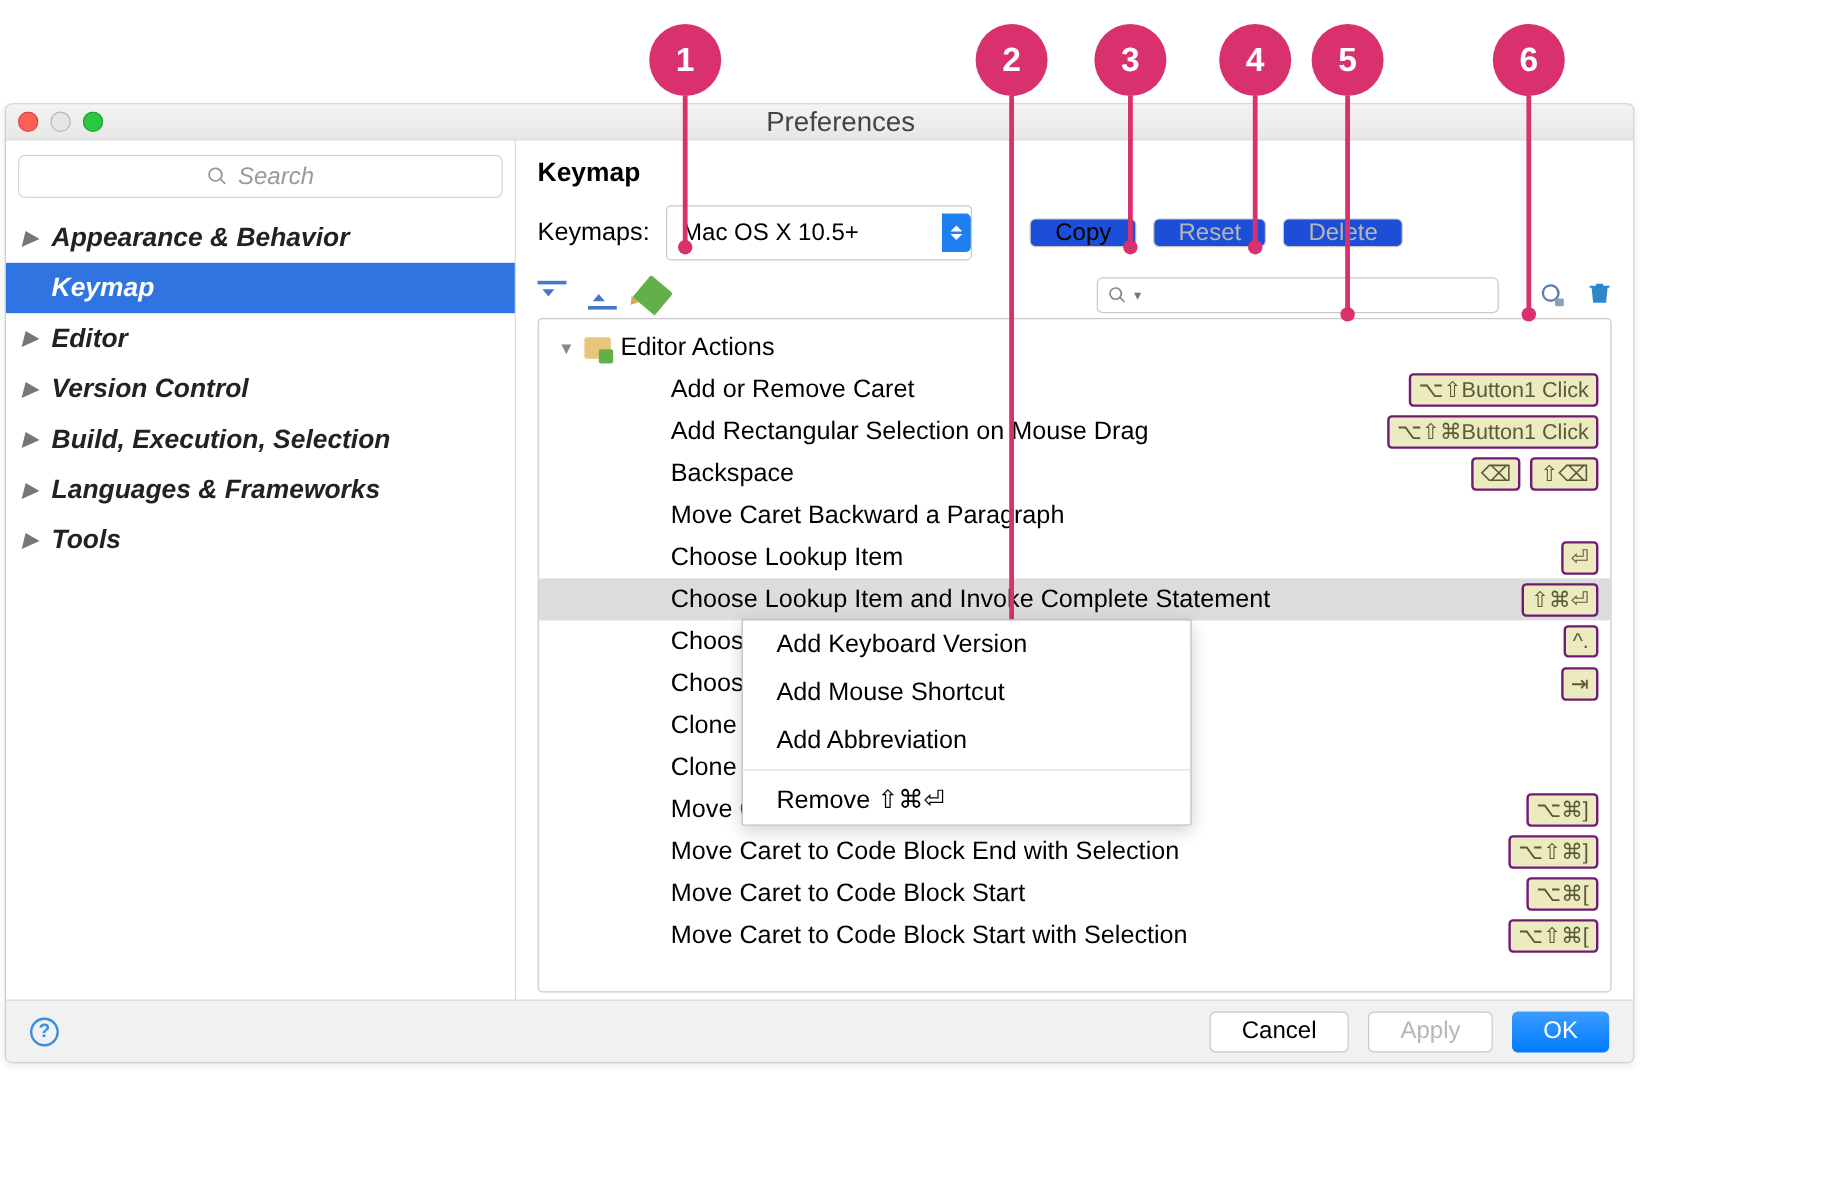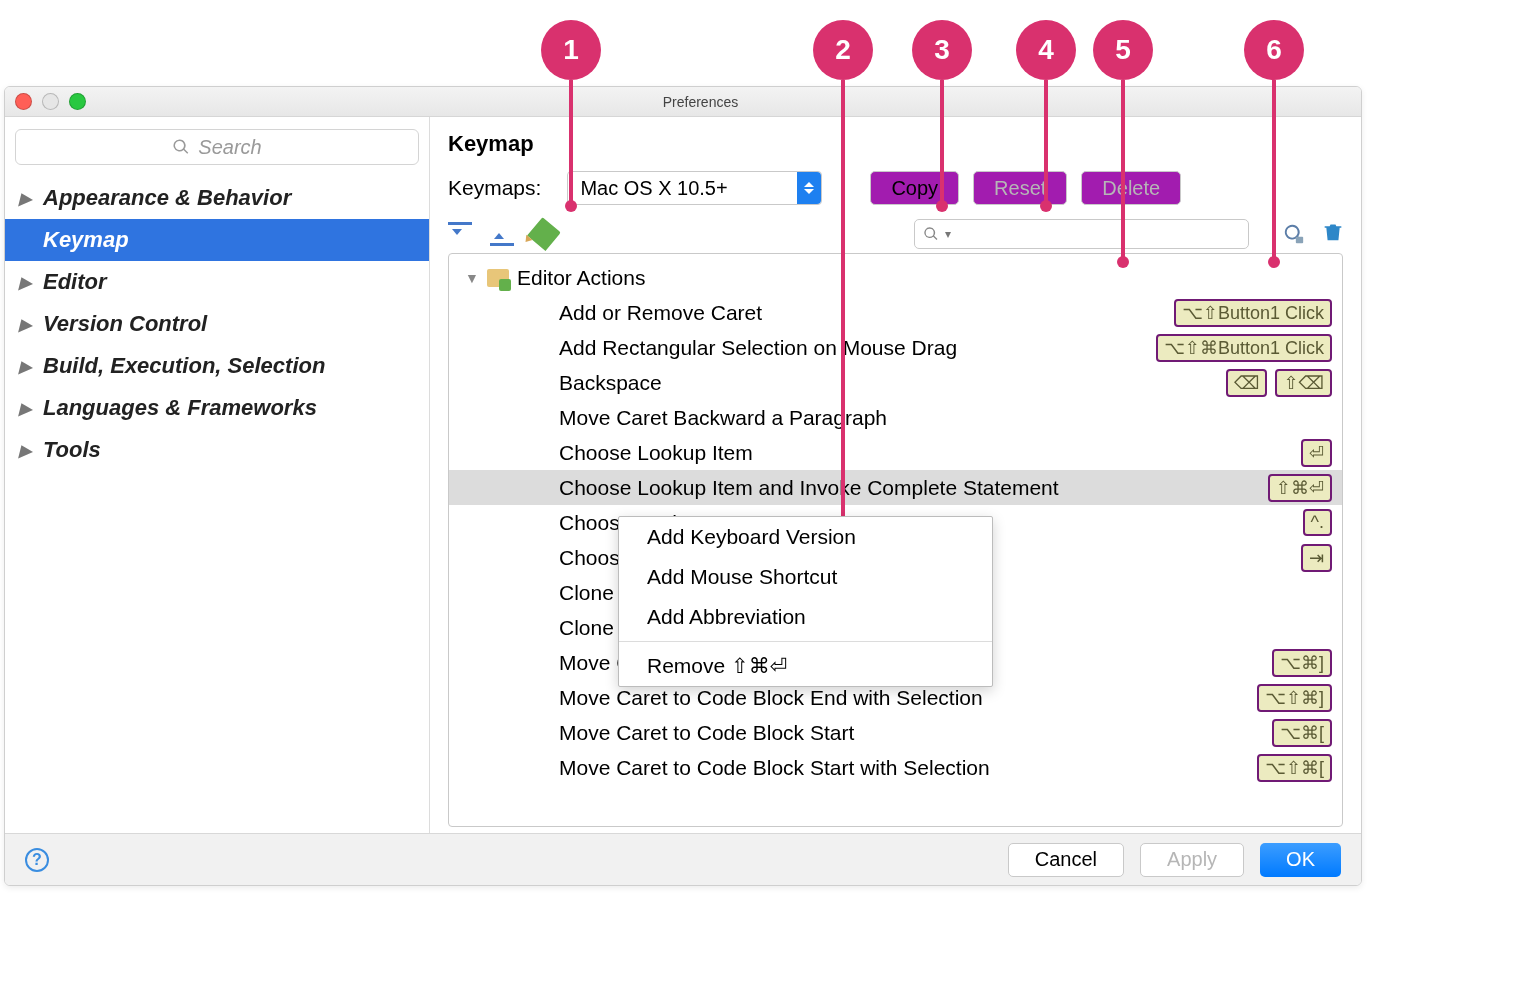--- a/index.html
+++ b/index.html
@@ -6,21 +6,21 @@
   body { background: #fff; width: 1536px; height: 1000px; position: relative; overflow: hidden; }
 
   
   .callout { position: absolute; top: 20px; width: 60px; height: 60px; border-radius: 50%; background: #d9316e; color: #fff; display: flex; align-items: center; justify-content: center; font-size: 28px; font-weight: 600; z-index: 50; }
   .connector { position: absolute; top: 80px; width: 4px; background: #d9316e; z-index: 49; }
   .conn-tip { position: absolute; width: 12px; height: 12px; border-radius: 50%; background: #d9316e; z-index: 49; }
 
   
   .window { position: absolute; left: 4px; top: 86px; width: 1358px; height: 800px; border: 1px solid #cfcfcf; border-radius: 6px; overflow: hidden; background: #fff; box-shadow: 0 2px 6px rgba(0,0,0,.08); }
   .titlebar { height: 30px; background: linear-gradient(#f3f3f3,#e7e7e7); border-bottom: 1px solid #d6d6d6; position: relative; display:flex; align-items:center; justify-content:center; }
-  .tl-title { font-size: 14px; color:#444;margin-left:35px; }
+  .tl-title { font-size: 23px; color:#444;margin-left:35px; }
   .tl-dots { position:absolute; left:10px; top:6px; display:flex; gap:10px; }
   .dot { width:17px; height:17px; border-radius:50%; border:1px solid rgba(0,0,0,.2); }
   .dot.r{background:#ff5f57}.dot.y{background:#e6e6e6}.dot.g{background:#28c840}
 
   .body { display:flex; height: calc(100% - 30px - 52px); }
   .sidebar { width: 425px; border-right:1px solid #dcdcdc; background:#fff;font-style:italic; }
   .search-wrap { padding: 12px 10px 8px; }
   .search { width: 100%; height: 36px; border:1px solid #d4d4d4; border-radius:6px; display:flex; align-items:center; justify-content:center; gap:8px; color:#9a9a9a; }
   .search svg{width:18px;height:18px;fill:#9a9a9a}
   .search span{font-size:20px}
@@ -29,26 +29,26 @@
   .nav li.sel { background:#2f74e0; color:#fff; }
   .nav li .arrow { width: 14px; color:#777; font-size:16px; display:inline-block; }
   .nav li.sel .arrow{color:#fff}
   .nav li.noarr .arrow{visibility:hidden}
   .nav li.bold{font-weight:600}
 
   .main { flex:1; padding: 14px 18px 6px; display:flex; flex-direction:column; position:relative; }
   .main h2 { font-size: 22px; font-weight:700; margin-bottom:14px; }
   .keymaps-row { display:flex; align-items:center; gap:14px; margin-bottom: 14px; }
   .keymaps-row label { font-size:21px; }
-  .select { display:flex; align-items:center; border:1px solid #c9c9c9; border-radius:4px; height:34px; padding: 0 0 0 12px; font-size:20px; min-width:255px; background:#fff; position:relative;margin-left:12px; }
+  .select { display:flex; align-items:center; border:1px solid #c9c9c9; border-radius:4px; height:46px; padding: 0 0 0 12px; font-size:20px; min-width:255px; background:#fff; position:relative; }
   .select .chev { width:24px; height:32px; background:#1e80f0; border-radius:0 4px 4px 0; margin-left:auto; display:flex; flex-direction:column; align-items:center; justify-content:center; gap:2px; }
   .select .chev::before,.select .chev::after{content:"";display:block;width:0;height:0;border-left:5px solid transparent;border-right:5px solid transparent}
   .select .chev::before{border-bottom:5px solid #fff}
   .select .chev::after{border-top:5px solid #fff}
-  .btn { height:34px; padding:0 20px; border:1px solid #c9c9c9; border-radius:5px; background:#a21caf; font-size:20px; display:flex; align-items:center;text-align:right; }
+  .btn { height:24px; padding:0 20px; border:1px solid #c9c9c9; border-radius:5px; background:#1d4ed8; font-size:20px; display:flex; align-items:center;text-align:right; }
   .btn.disabled{color:#b6b6b6}
 
   .toolbar2 { display:flex; align-items:center; margin-bottom:4px; gap:20px; }
   .tb-icons{display:flex; gap:18px; align-items:center}
   .tb-icons span{width:24px; height:24px; display:flex; align-items:center; justify-content:center; color:#4478c9; font-size:18px;}
   .ic-expand{border-top:3px solid #4478c9; position:relative; width:18px; height:14px;}
   .ic-expand::before,.ic-expand::after{content:"";position:absolute;left:4px;width:0;height:0;border-left:5px solid transparent;border-right:5px solid transparent}
   .ic-expand::before{border-top:6px solid #4478c9; top:4px}
   .ic-collapse{border-bottom:3px solid #4478c9; position:relative; width:18px; height:14px;}
   .ic-collapse::before{content:"";position:absolute;left:4px;bottom:4px;width:0;height:0;border-left:5px solid transparent;border-right:5px solid transparent;border-bottom:6px solid #4478c9}

